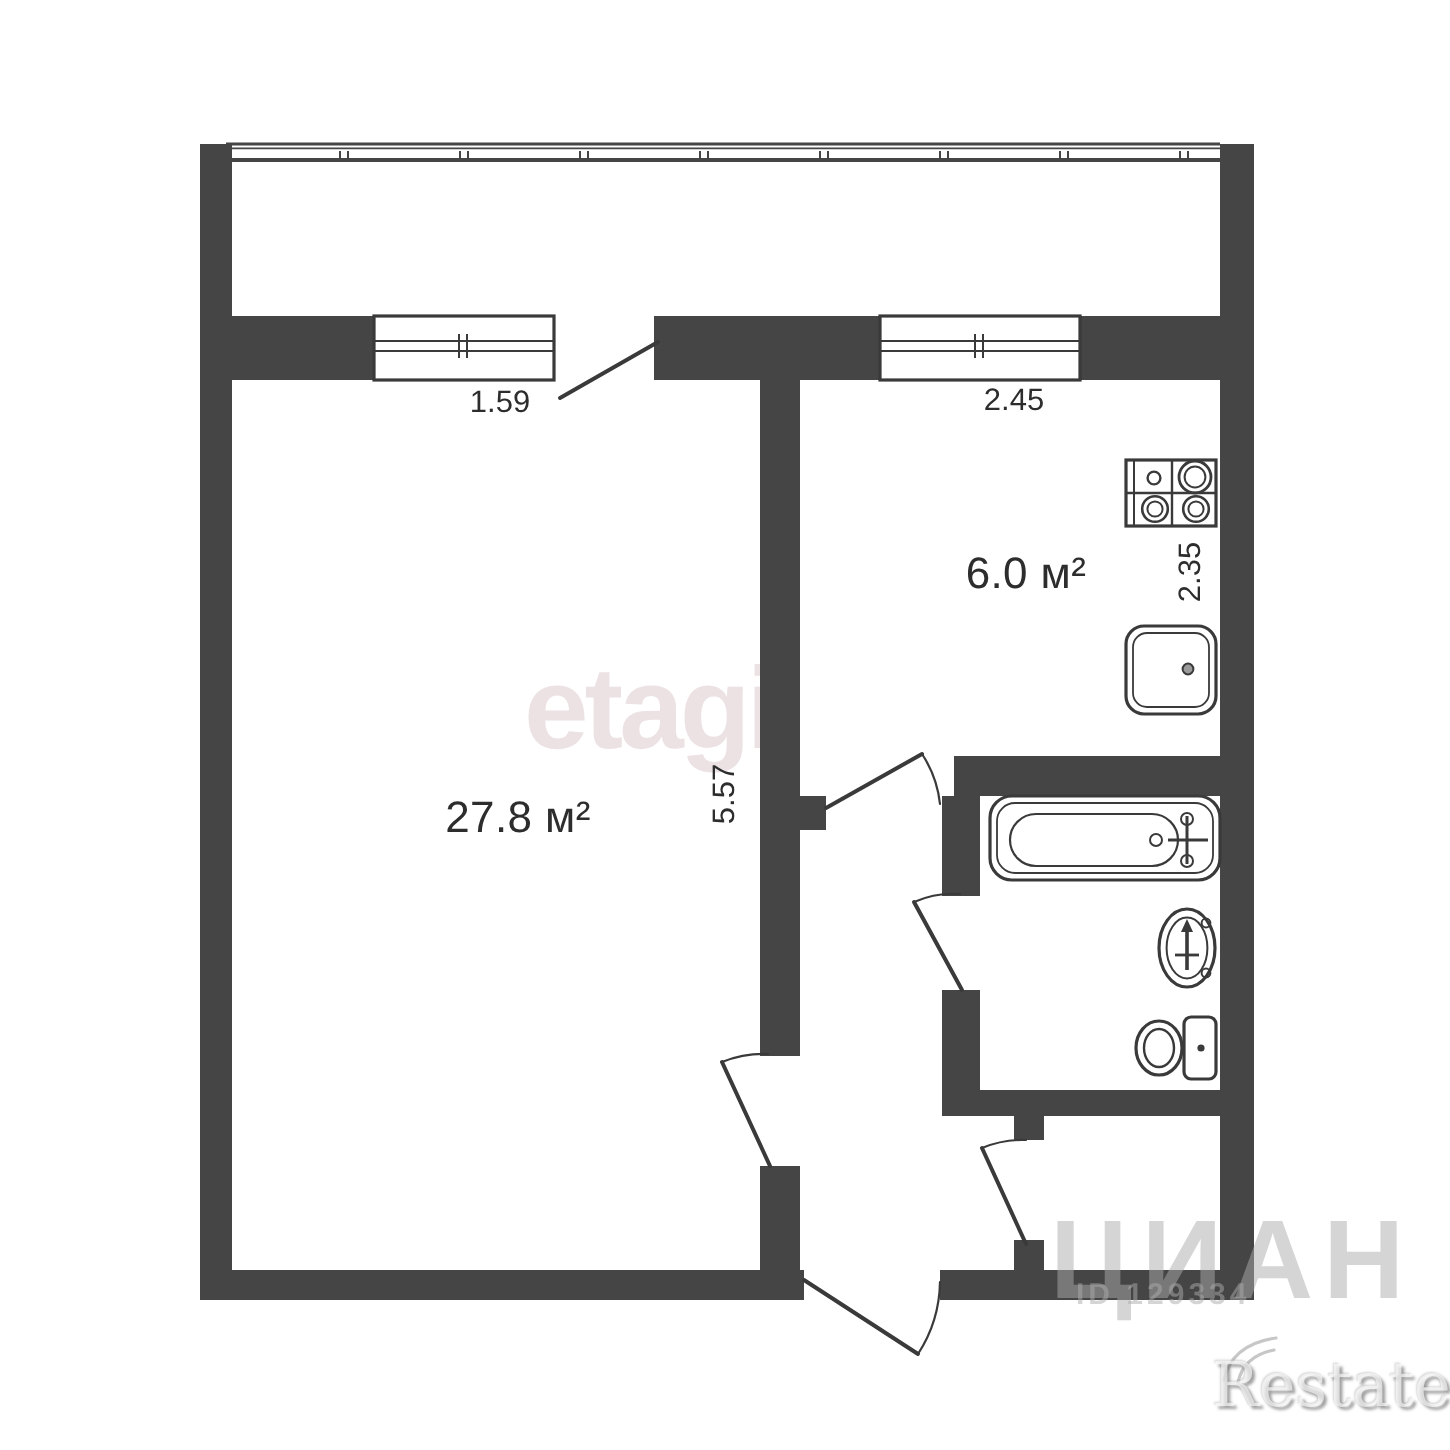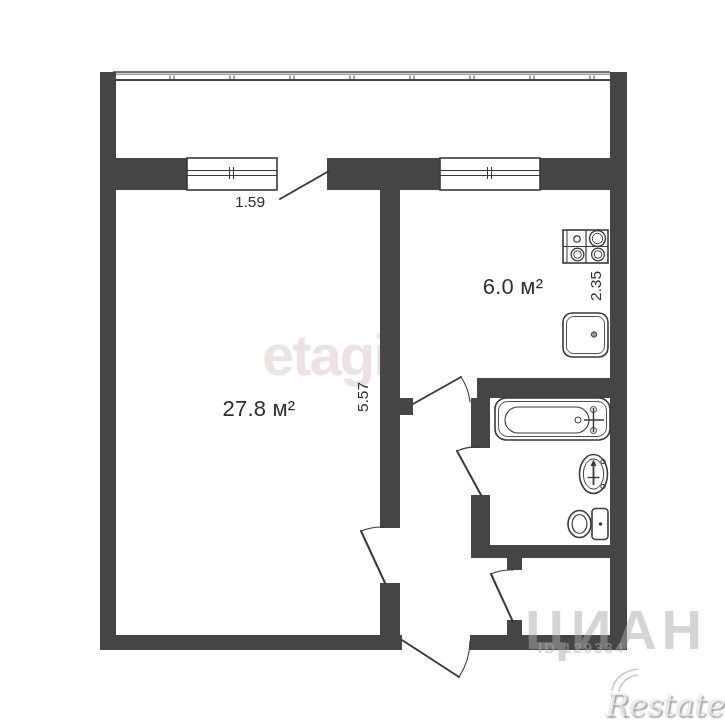--- a/index.html
+++ b/index.html
@@ -25,26 +25,25 @@
     font-size:56px;font-weight:bold;letter-spacing:5px;
     color:rgba(172,172,172,0.5);line-height:1;margin-left:44px;
   }
   .wm-cian-id{
     position:absolute;z-index:20;left:538px;top:640px;
     font-size:15px;font-weight:bold;letter-spacing:2px;
     color:rgba(172,172,172,0.5);line-height:1;
   }
   .wm-restate{
     position:absolute;z-index:20;left:606px;top:678px;
-    font-family:"DejaVu Serif",serif;font-style:italic;
+    font-family:"DejaVu Serif",serif;
     font-size:31px;line-height:1;
     color:rgba(255,255,255,0.65);
     text-shadow:1.5px 1.5px 1.5px rgba(100,100,100,0.6),
                -0.5px -0.5px 1px rgba(150,150,150,0.4);
-    margin-top:12px;
   }
   .wm-restate-swoosh{position:absolute;z-index:20;left:608px;top:666px;}
 </style>
 </head>
 <body>
 
 <div class="page">
 
   <div class="wm-etagi">etagi</div>
 
@@ -181,20 +180,21 @@
         <line x1="402" y1="640" x2="459" y2="677" stroke-width="2"></line>
         <path d="M459,677 A68,68 0 0 0 470,641" stroke-width="1.1"></path>
       </g>
     </g>
   </svg>
 
   <div class="lbl lbl-area" style="left:184px;top:396px;width:150px;">27.8 м²</div>
   <div class="lbl lbl-area" style="left:438px;top:274px;width:150px;">6.0 м²</div>
 
   <div class="lbl lbl-dim" style="left:175px;top:193px;width:150px;">1.59</div>
+  <div class="lbl lbl-dim" style="left:432px;top:192px;width:150px;">2.45</div>
   <div class="lbl lbl-dim lbl-rot" style="left:287px;top:389px;width:150px;height:16px;">5.57</div>
   <div class="lbl lbl-dim lbl-rot" style="left:520px;top:278px;width:150px;height:16px;">2.35</div>
 
   <div class="wm-cian">ЦИАН</div>
   <div class="wm-cian-id">ID 129334</div>
 
   <svg class="wm-restate-swoosh" width="38" height="26">
     <path d="M4,24 Q8,6 30,3" stroke="rgba(130,130,130,0.45)" stroke-width="1.6" fill="none" stroke-linecap="round"></path>
     <path d="M11,25 Q14,12 29,9" stroke="rgba(130,130,130,0.45)" stroke-width="1.6" fill="none" stroke-linecap="round"></path>
   </svg>

